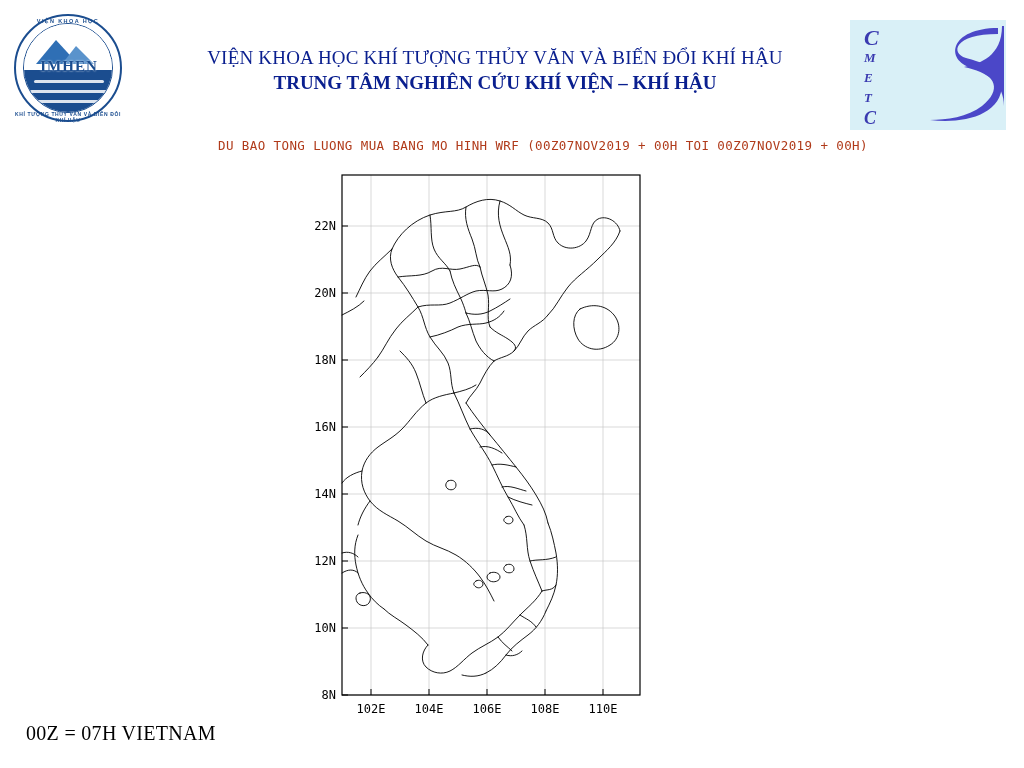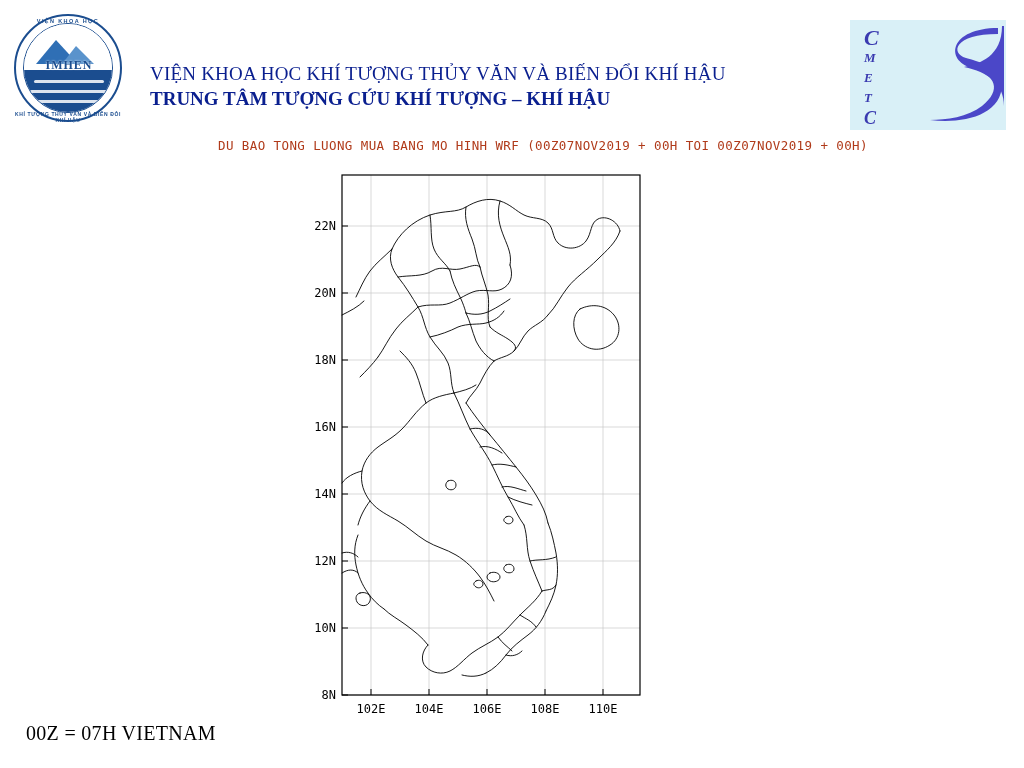--- a/index.html
+++ b/index.html
@@ -85,21 +85,21 @@
     border-radius: 2px;
     opacity: 0.85;
   }
   #imhen-logo .imhen-text {
     position: absolute;
     left: 0; top: 34px;
     width: 90px;
     text-align: center;
     font-family: "Liberation Serif", serif;
     font-weight: bold;
-    font-size: 12px;
+    font-size: 15px;
     letter-spacing: 1px;
     color: #1b4d8f;
     text-shadow: 0 0 2px #ffffff;
   }
   #imhen-logo .arc-top,
   #imhen-logo .arc-bottom {
     position: absolute;
     left: 0;
     width: 108px;
     text-align: center;
@@ -109,23 +109,23 @@
     color: #1b4d8f;
     font-family: "Liberation Sans", sans-serif;
   }
   #imhen-logo .arc-top { top: 4px; }
   #imhen-logo .arc-bottom { top: 97px; font-size: 5px; letter-spacing: 0.6px; }
 
   
   #title-block {
     position: absolute;
     left: 150px;
-    top: 62px;
+    top: 46px;
     width: 690px;
-    text-align: left;
+    text-align: center;
   }
   #title-line1 {
     font-family: "Liberation Serif", serif;
     font-size: 19px;
     color: #0a1f8f;
     letter-spacing: 0.2px;
     line-height: 24px;
   }
   #title-line2 {
     font-family: "Liberation Serif", serif;
@@ -221,21 +221,21 @@
       <div class="wave" style="left:10px; top:56px; width:70px;"></div>
       <div class="wave" style="left:6px; top:66px; width:78px;"></div>
       <div class="wave" style="left:12px; top:76px; width:66px;"></div>
       <div class="imhen-text">IMHEN</div>
     </div>
     <div class="arc-bottom">KHÍ TƯỢNG THỦY VĂN VÀ BIẾN ĐỔI KHÍ HẬU</div>
   </div>
 
   <div id="title-block">
     <div id="title-line1">VIỆN KHOA HỌC KHÍ TƯỢNG THỦY VĂN VÀ BIẾN ĐỔI KHÍ HẬU</div>
-    <div id="title-line2">TRUNG TÂM TƯỢNG CỨU KHÍ TƯỢNG – KHÍ HẬU</div>
+    <div id="title-line2">TRUNG TÂM NGHIÊN CỨU KHÍ VIỆN – KHÍ HẬU</div>
   </div>
 
   <div id="cmetc-logo">
     <svg class="swirl" viewBox="0 0 96 110">
       <path d="M88 8 C 40 8, 34 40, 62 48 C 86 55, 92 70, 72 86 C 58 97, 36 100, 20 100 C 52 104, 92 96, 92 64 C 92 48, 70 42, 56 38 C 40 33, 44 14, 88 14 Z" fill="#4b47c8"></path>
       <path d="M92 6 C 92 36, 70 44, 54 47 C 78 52, 94 64, 94 86 L 94 6 Z" fill="#4b47c8"></path>
       <path d="M30 2 C 8 10, 2 34, 22 44 C 6 44, 0 24, 14 8 Z" fill="#ffffff" opacity="0"></path>
     </svg>
     <div class="letters">
       <div class="l-c1">C</div>

